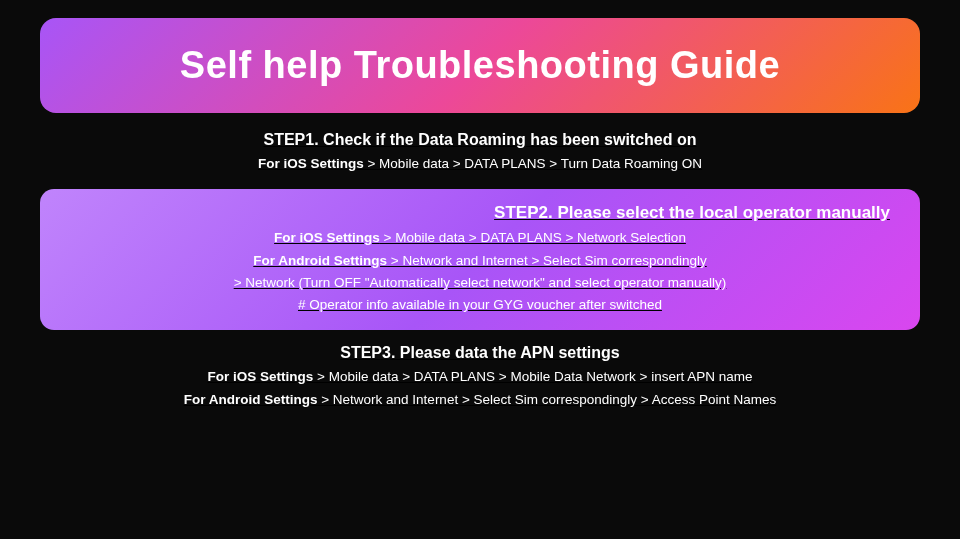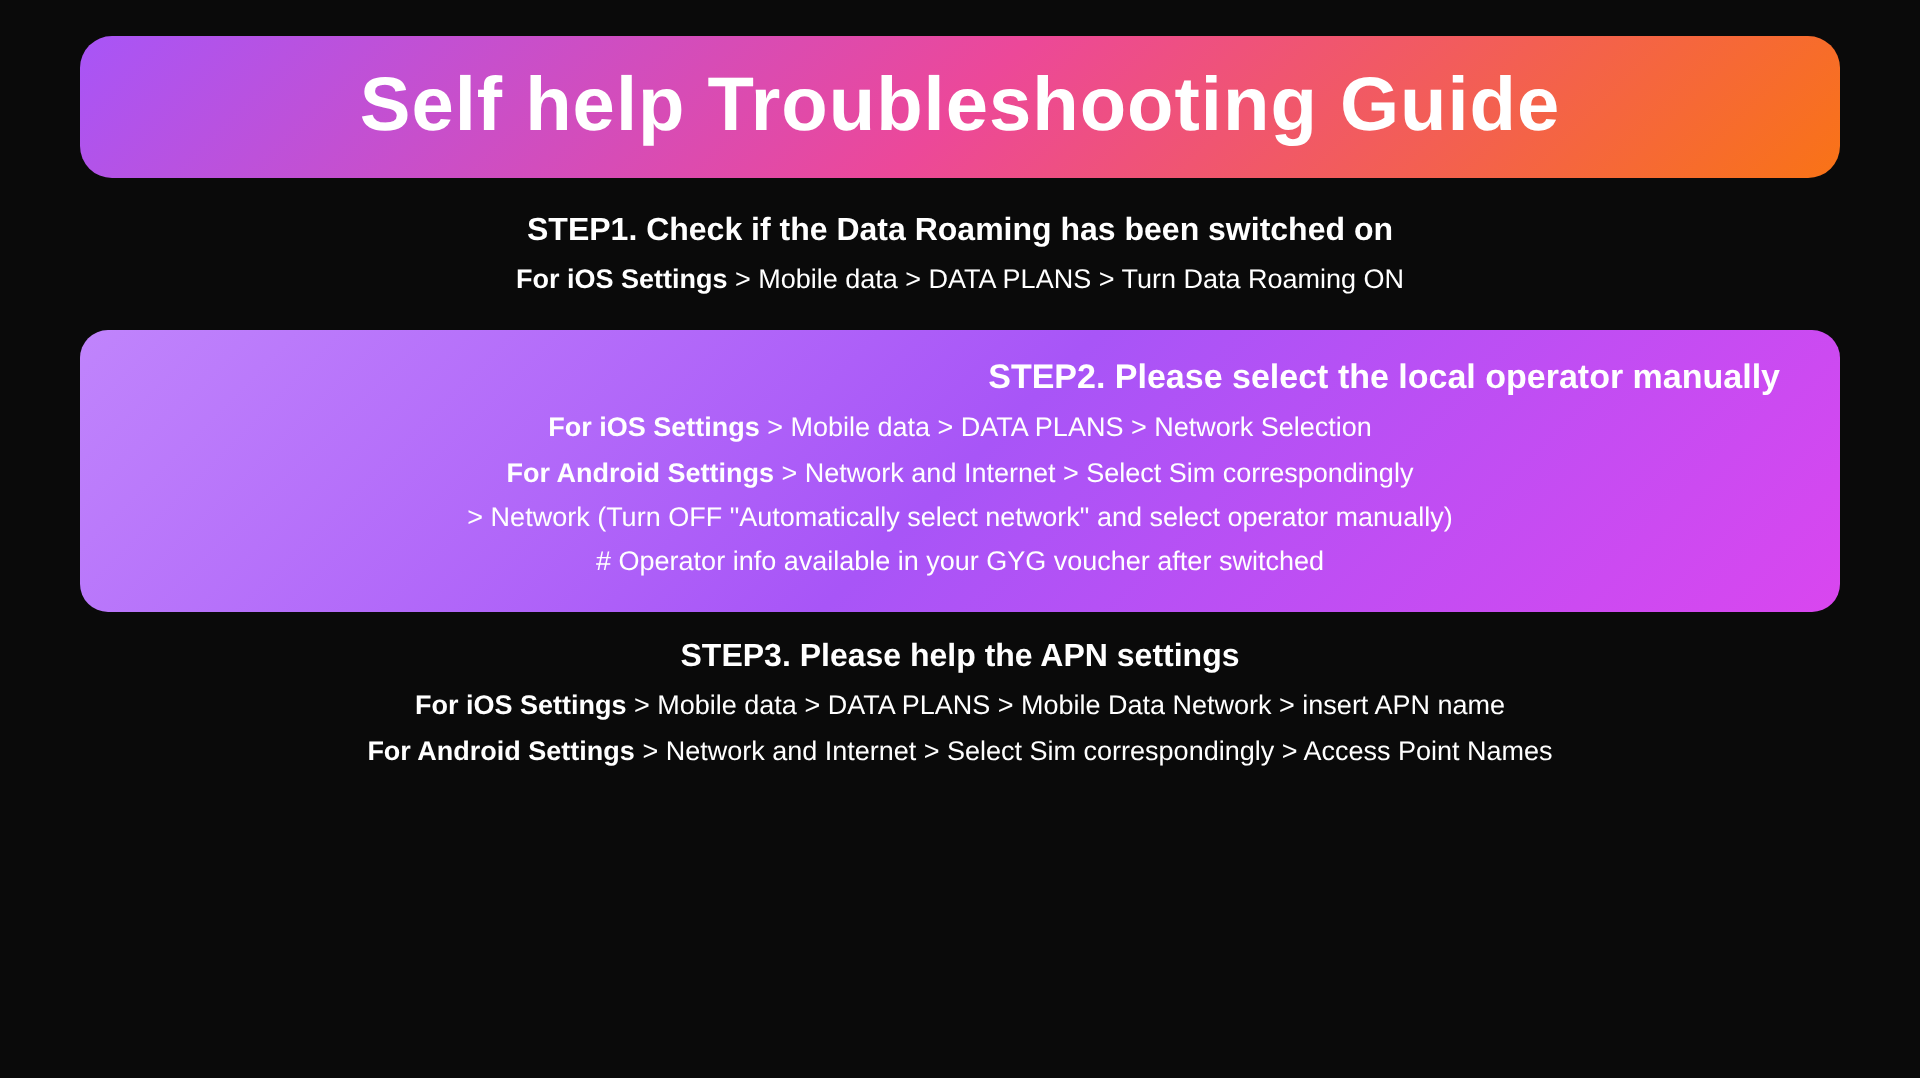--- a/index.html
+++ b/index.html
@@ -18,21 +18,21 @@
       align-items: center;
       justify-content: flex-start;
       padding: 18px 40px 18px 40px;
       overflow: hidden;
     }
 
     .title-banner {
       background: linear-gradient(135deg, #a855f7, #ec4899, #f97316);
       border-radius: 16px;
       width: 100%;
-      padding: 14px 30px;
+      padding: 26px 30px;
       text-align: center;
       margin-bottom: 18px;
     }
 
     .title-text {
       color: #ffffff;
       font-size: 38px;
       font-weight: 900;
       letter-spacing: 0.5px;
     }
@@ -78,30 +78,30 @@
       font-size: 13.5px;
     }
   </style>
 </head>
 <body>
 
 <div class="title-banner">
   <span class="title-text">Self help Troubleshooting Guide</span>
 </div>
 
-<div id="steps-container" style="width:100%;">
+<div id="steps-container" style="width:100%;text-decoration:underline;">
     <div class="step-section">
       <div class="step-title">STEP1. Check if the Data Roaming has been switched on</div>
       <div class="step-line"><span class="bold">For iOS Settings</span> &gt; Mobile data &gt; DATA PLANS &gt; Turn Data Roaming ON</div>
     </div>
     <div class="step-section highlighted">
       <div class="step-title">STEP2. Please select the local operator manually</div>
       <div class="step-line"><span class="bold">For iOS Settings</span> &gt; Mobile data &gt; DATA PLANS &gt; Network Selection</div>
       <div class="step-line"><span class="bold">For Android Settings</span> &gt; Network and Internet &gt; Select Sim correspondingly</div>
       <div class="step-line">&gt; Network (Turn OFF "Automatically select network" and select operator manually)</div>
       <div class="step-line"># Operator info available in your GYG voucher after switched</div>
     </div>
     <div class="step-section">
-      <div class="step-title">STEP3. Please help the APN settings</div>
+      <div class="step-title">STEP3. Please data the APN settings</div>
       <div class="step-line"><span class="bold">For iOS Settings</span> &gt; Mobile data &gt; DATA PLANS &gt; Mobile Data Network &gt; insert APN name</div>
       <div class="step-line"><span class="bold">For Android Settings</span> &gt; Network and Internet &gt; Select Sim correspondingly &gt; Access Point Names</div>
     </div>
   </div>
 
 </body></html>

